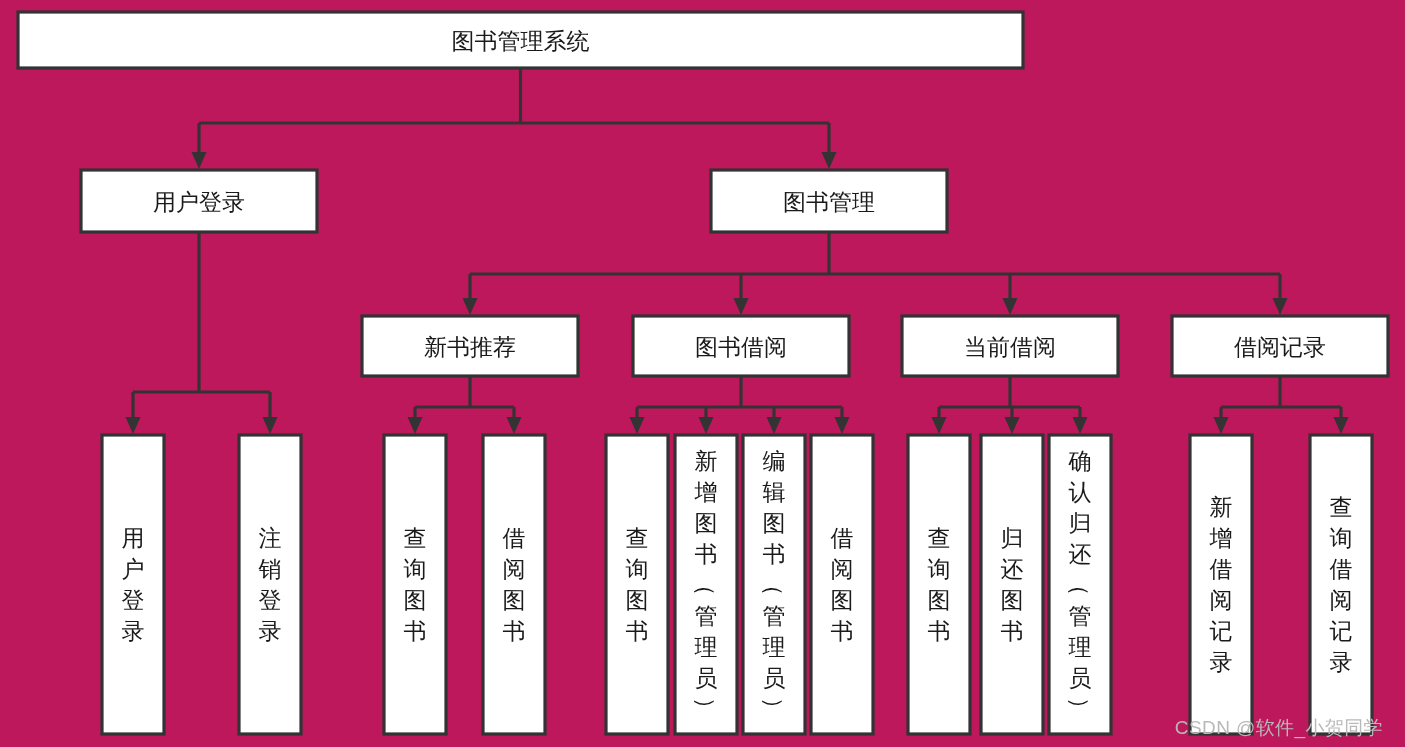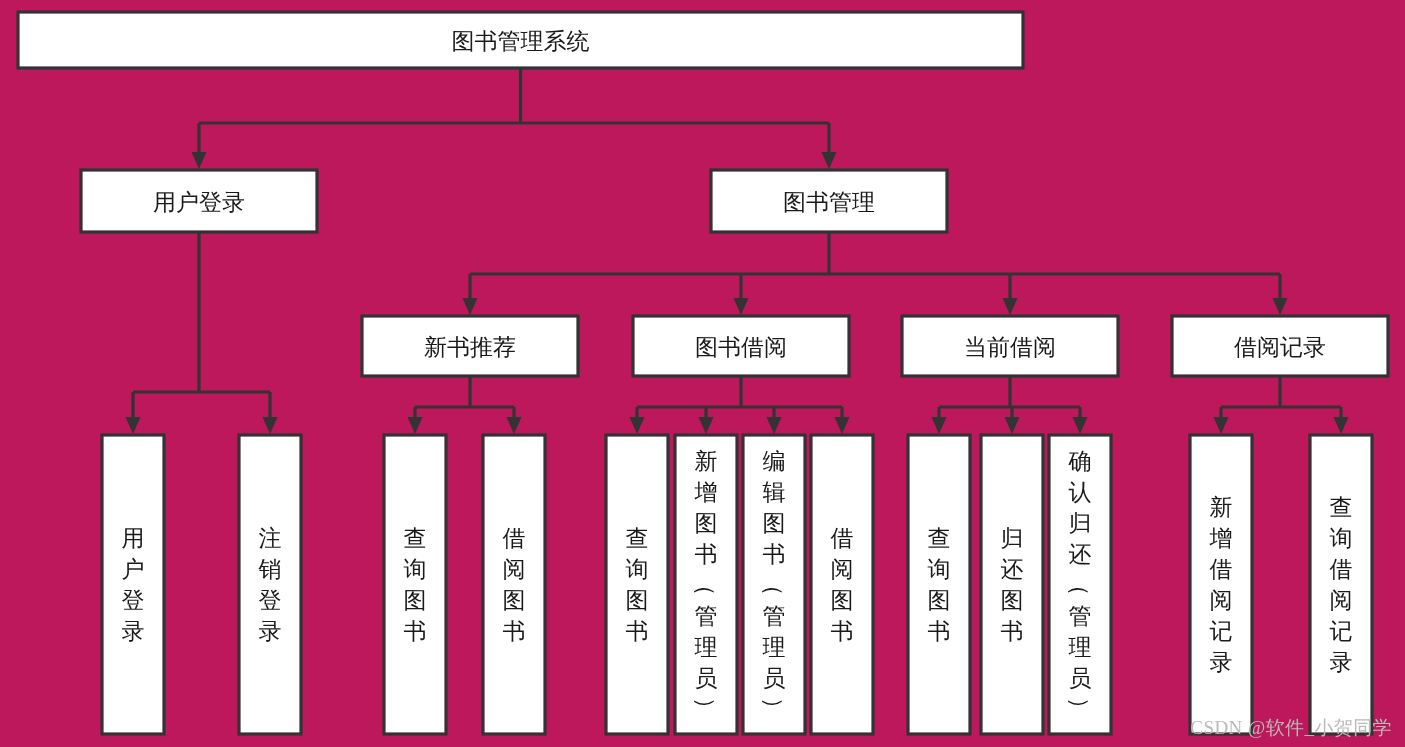--- a/index.html
+++ b/index.html
@@ -51,23 +51,23 @@
   }
   .node-label-v {
     font-family: "DejaVu Sans", "Liberation Sans", sans-serif;
     font-size: 23px;
     fill: #1a1a1a;
     text-anchor: middle;
     dominant-baseline: central;
   }
   .watermark {
     position: absolute;
-    right: 13px;
+    right: 22px;
     bottom: 6px;
-    font-family: Liberation Serif, serif;
+    font-family: Liberation Sans, sans-serif;
     font-size: 19px;
     color: #b9b9b9;
     letter-spacing: 0.4px;
     white-space: nowrap;
     user-select: none;
   }
 </style>
 </head>
 <body>
 

